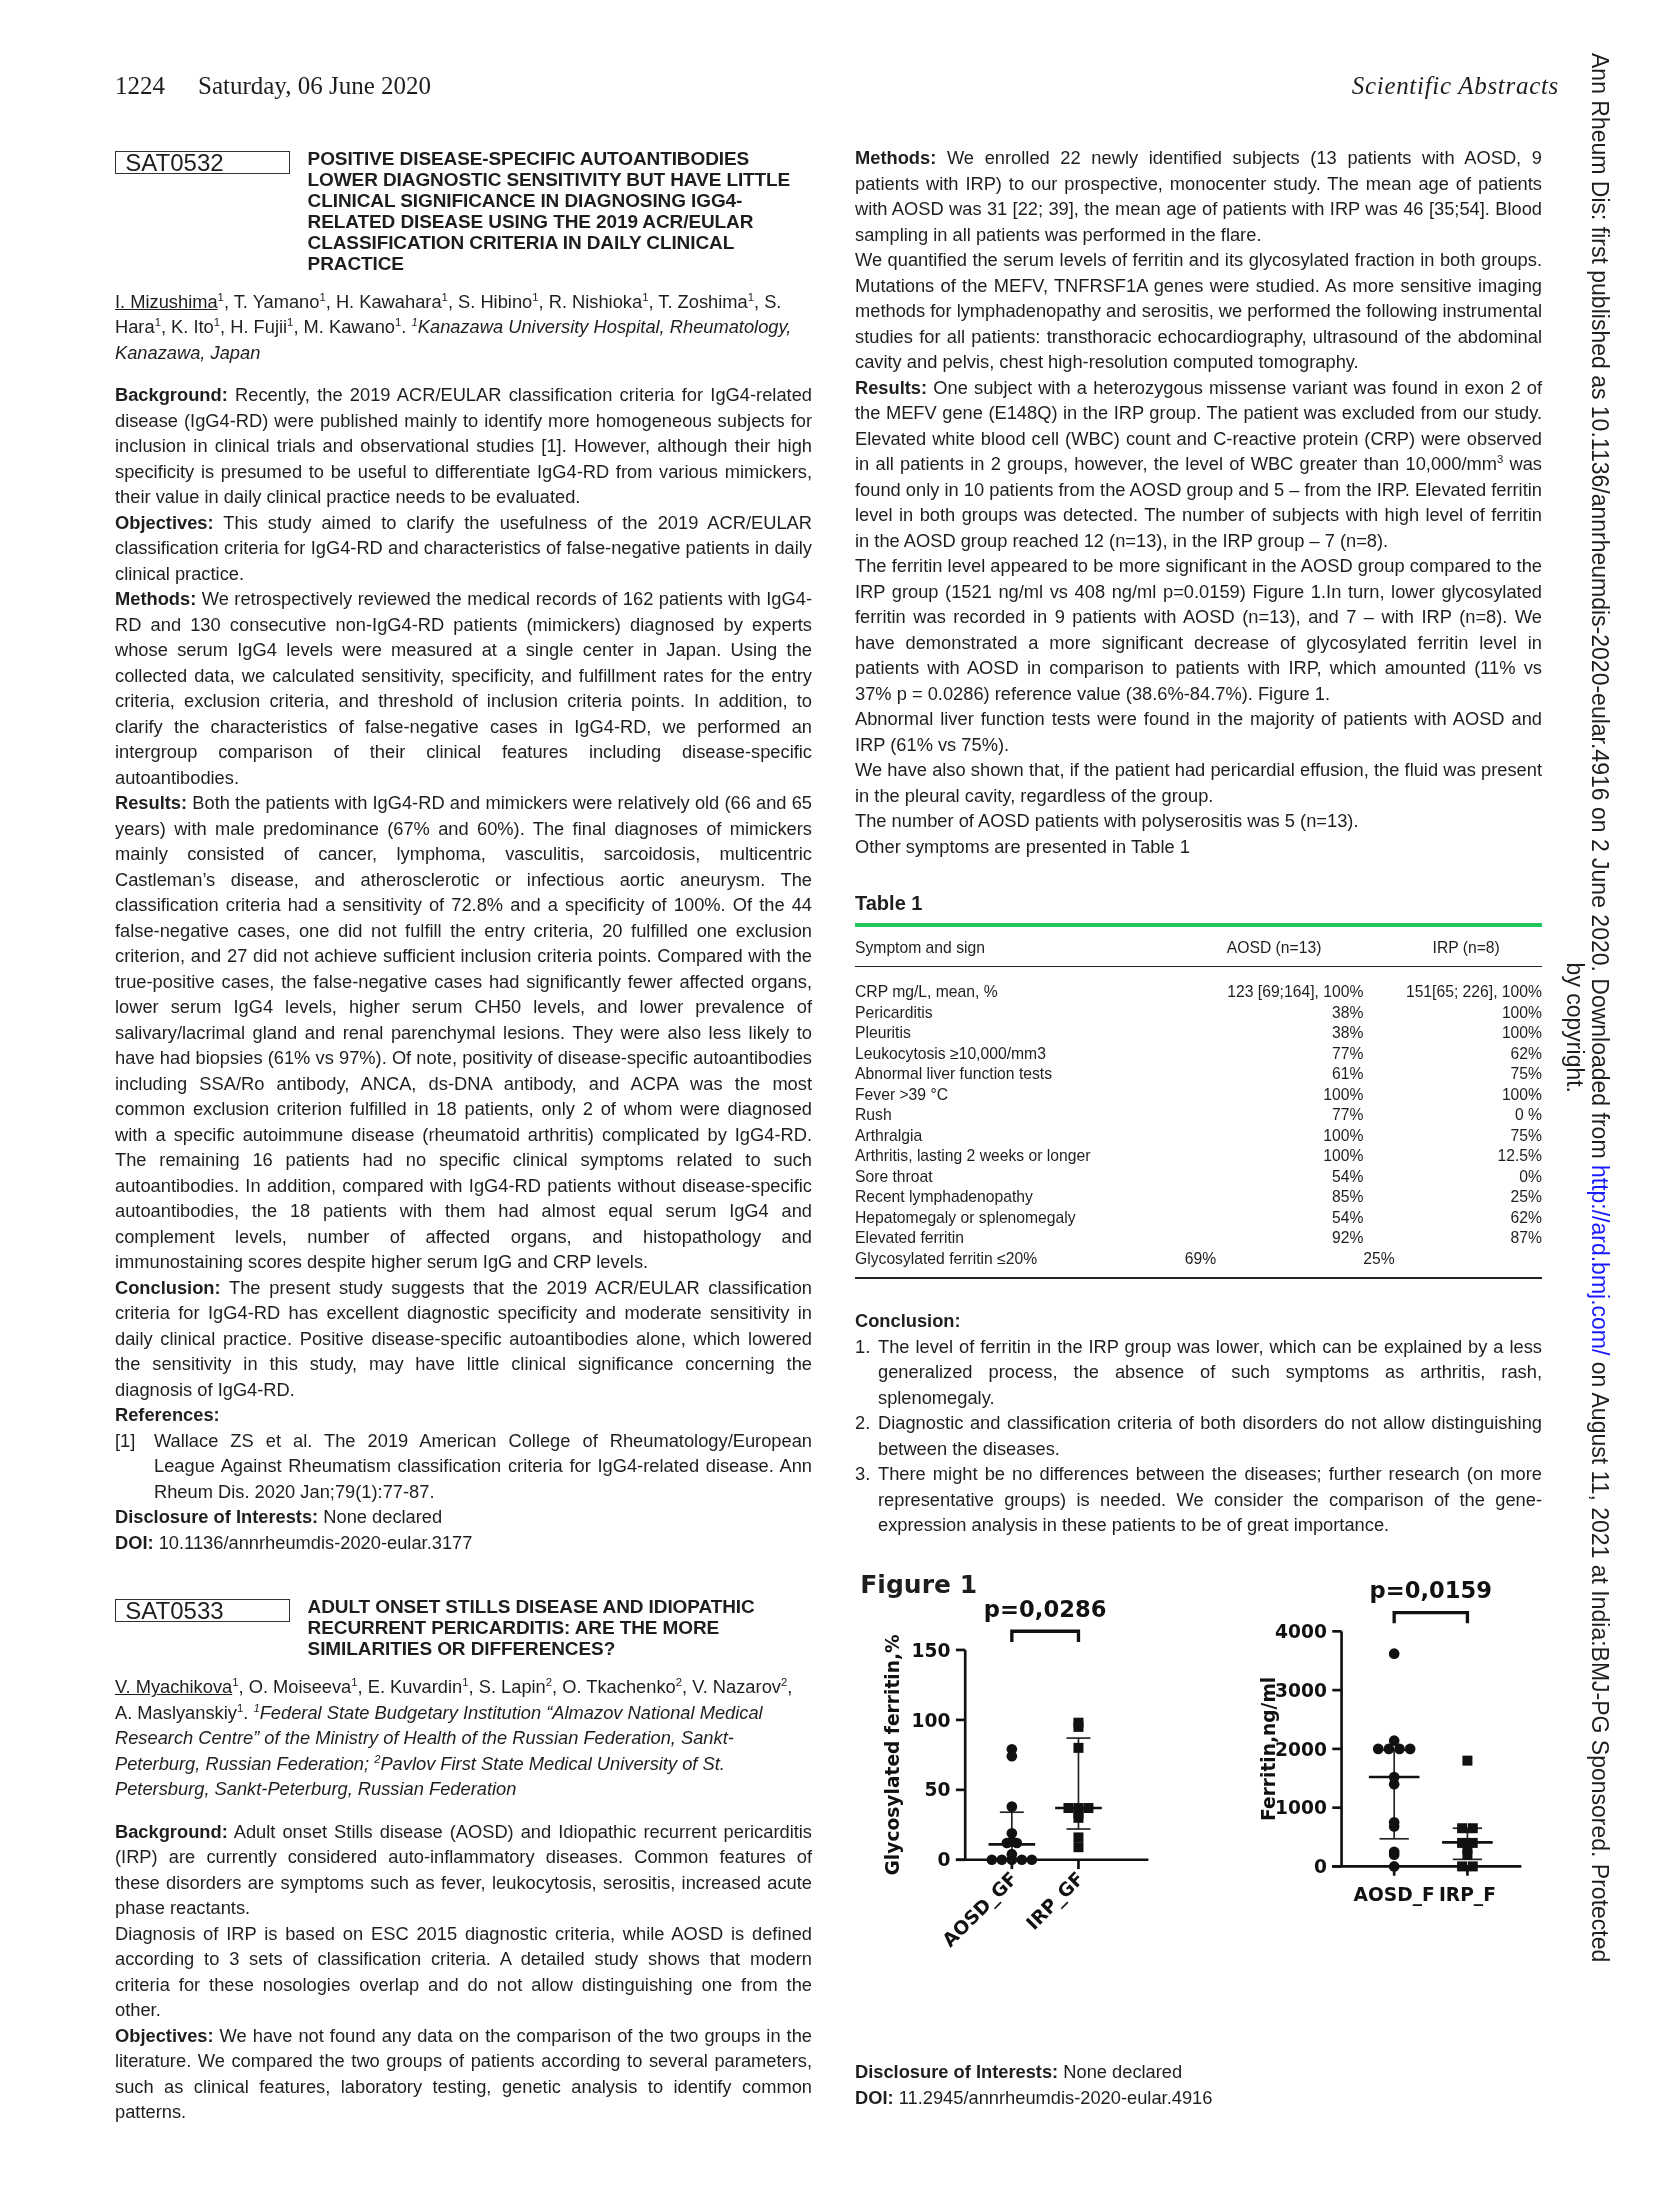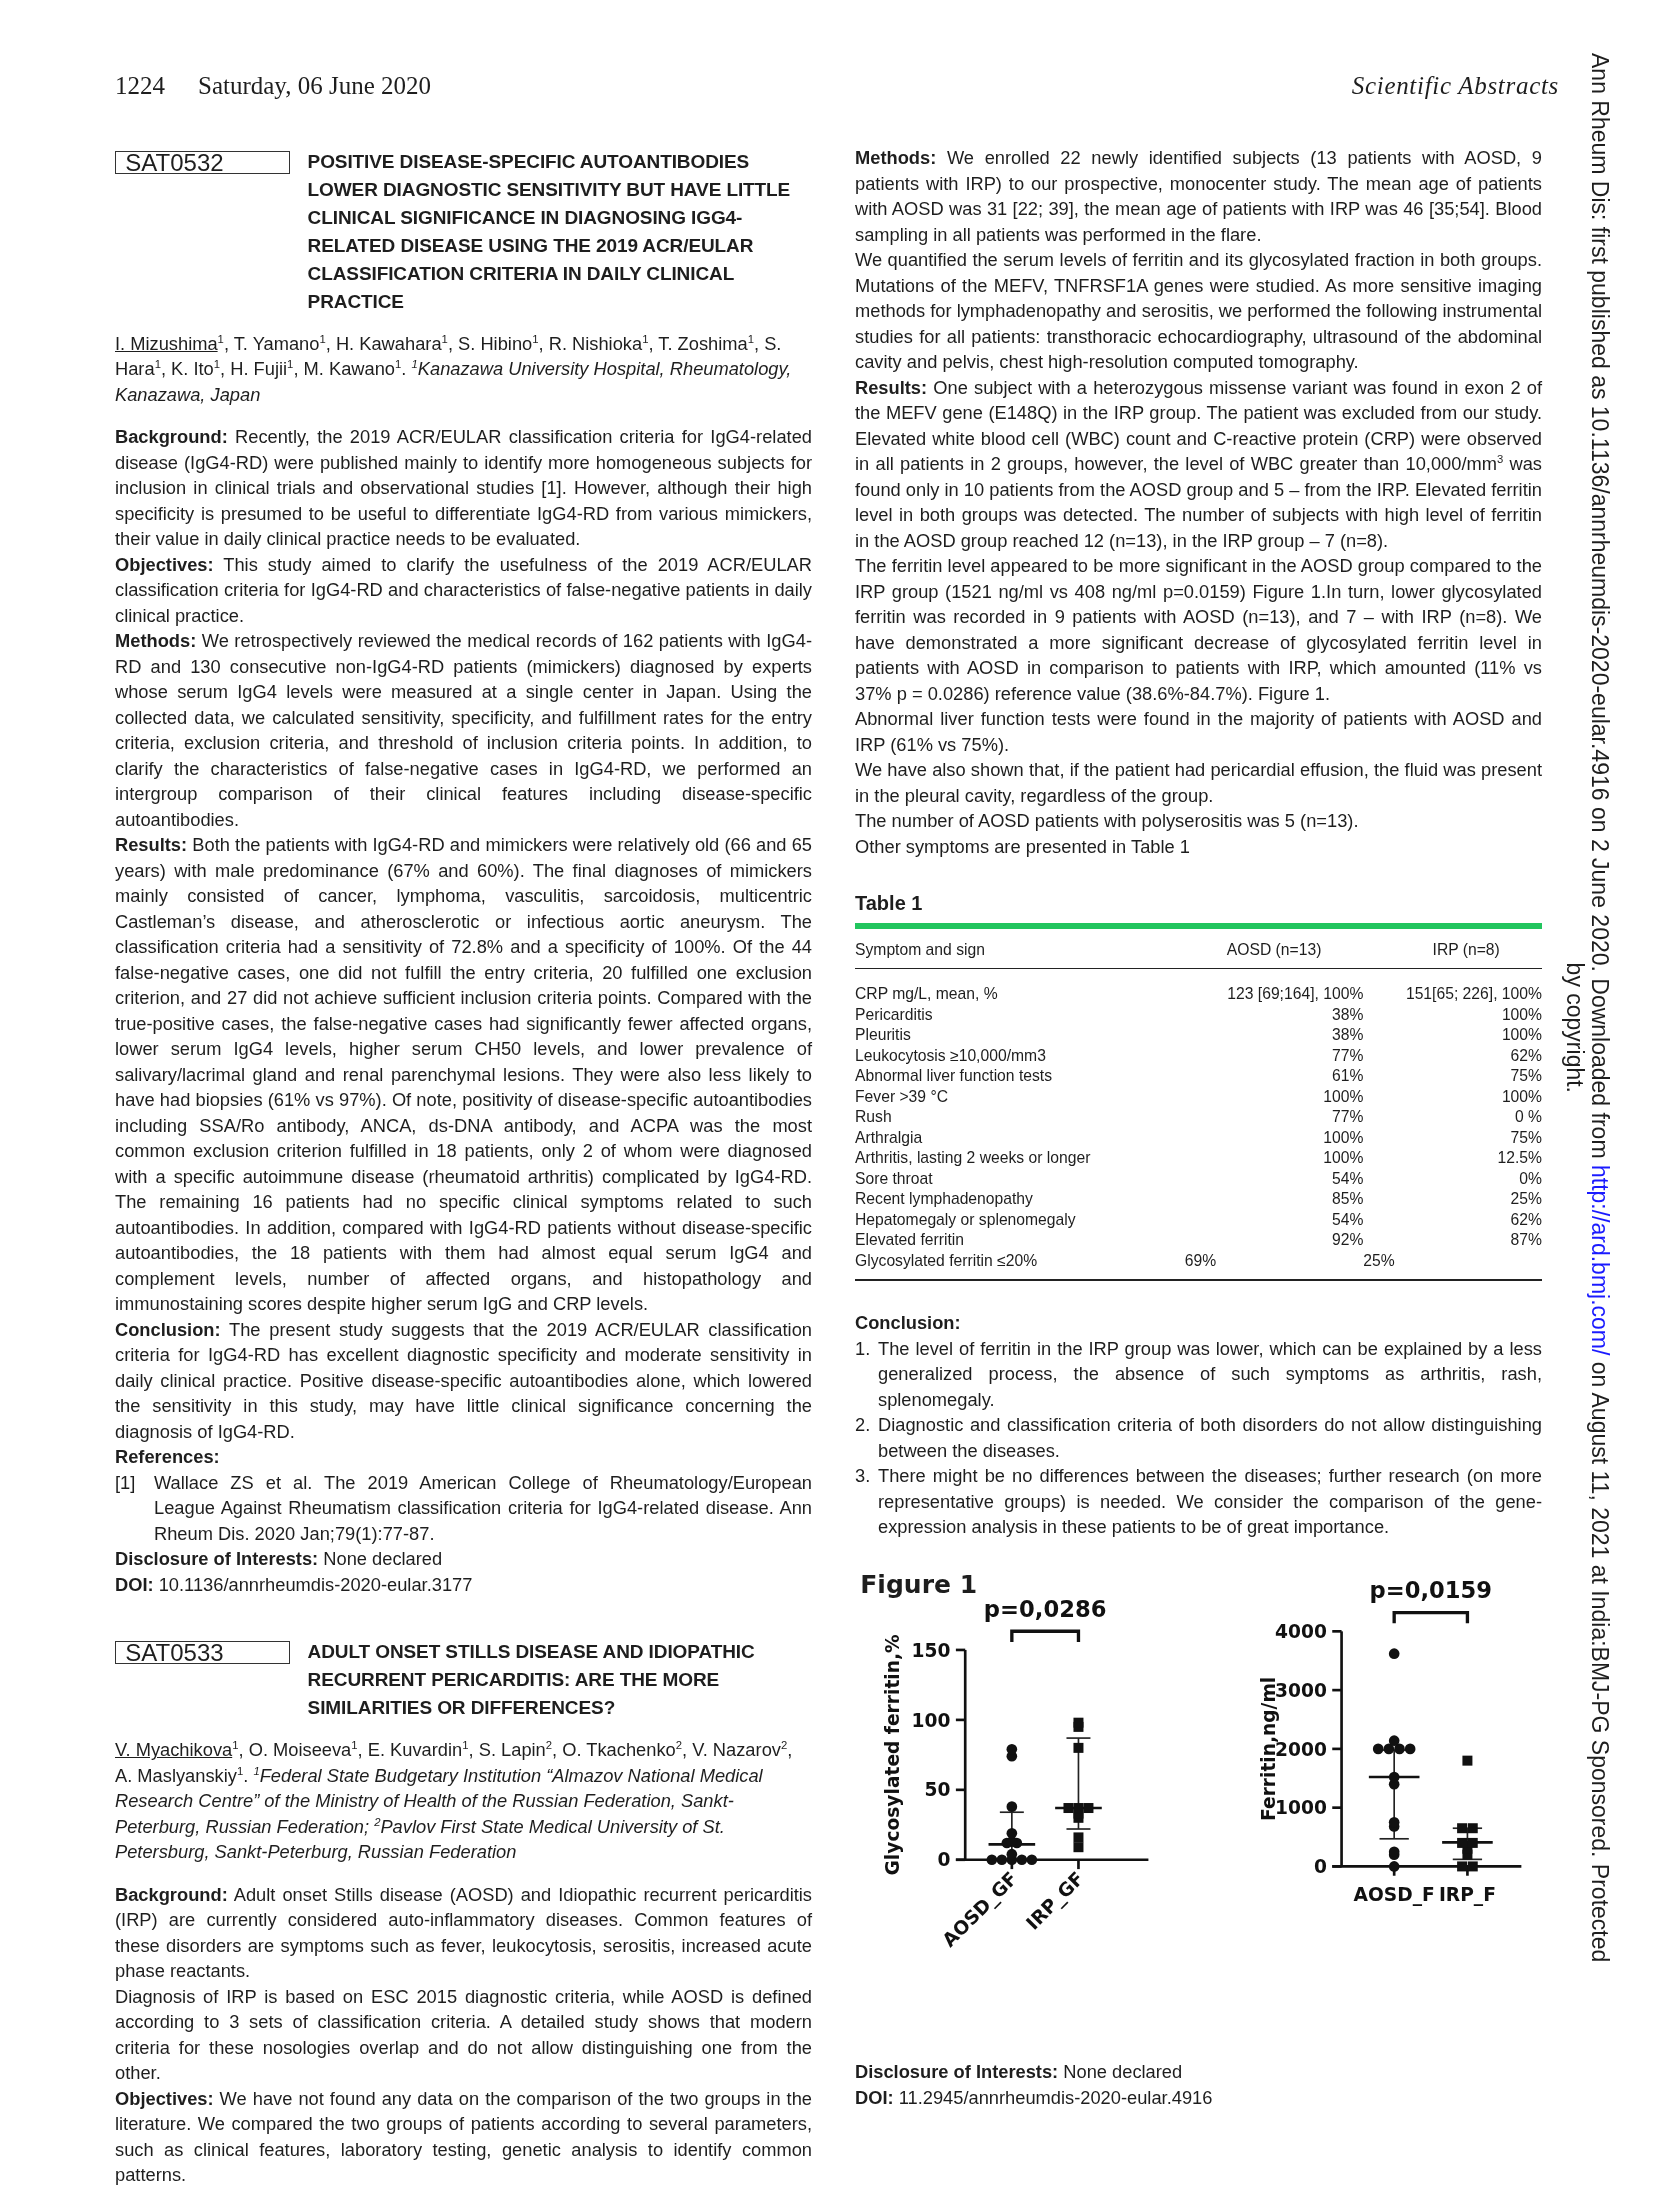--- a/index.html
+++ b/index.html
@@ -12,39 +12,39 @@
   .page-header .psection { position: absolute; right: 9px; top: 0; font-style: italic; letter-spacing: 0.7px; }
 
   .col { position: absolute; font-size: 18.3px; line-height: 25.5px; text-align: justify; }
   .col-left { left: 115px; top: 148px; width: 697px; }
   .col-right { left: 855px; top: 145px; width: 687px; }
   .shade { position: absolute; left: 287px; top: 148px; width: 527px; height: 2057px; background: #f7f7f7; z-index: -1; }
 
   .abs-head { display: flex; align-items: flex-start; margin-bottom: 14.7px; }
   .abs-id { border: 1.3px solid #333; width: 164px; height: 21.3px; font-size: 24px; line-height: 21.3px;
             padding-left: 9.3px; box-sizing: content-box; flex: none; margin-top: 2.7px; }
-  .abs-title { margin-left: 17.3px; font-weight: bold; font-size: 19px; line-height: 28px; text-align: left;
+  .abs-title { margin-left: 17.3px; font-weight: bold; font-size: 19px; line-height: 21px; text-align: left;
                letter-spacing: -0.1px; }
   .authors { text-align: left; margin-bottom: 17.3px; }
   .authors u { text-decoration: underline; }
   .authors i { font-style: italic; }
   sup { font-size: 11.3px; line-height: 0; }
   .p { margin: 0; }
   .p b { font-weight: bold; }
   .ref { display: flex; }
   .ref .rn { width: 39px; flex: none; }
 
   table.t1 { width: 100%; border-collapse: collapse; font-size: 15.7px; line-height: 20.5px; margin-top: 6.7px; }
   .t1-title { font-weight: bold; font-size: 20px; margin-top: 32px; }
   table.t1 th { font-weight: normal; text-align: left; padding: 10.7px 0 8px 0; }
   table.t1 th.c { text-align: center; }
   table.t1 td { padding: 0; }
   table.t1 td.num { text-align: right; }
   table.t1 tr.first td { padding-top: 14.7px; }
-  table.t1 .topline { border-top: 6px solid #22c55e; }
+  table.t1 .topline { border-top: 4px solid #22c55e; }
   table.t1 .midline { border-top: 1px solid #222; }
   table.t1 .botline td { border-bottom: 2px solid #222; padding-bottom: 8px; }
 
   .concl-list { margin: 0; padding: 0; list-style: none; }
   .concl-list li { display: flex; }
   .concl-list .n { width: 23px; flex: none; }
 
   .figure { position: absolute; left: 855px; top: 1570px; width: 707px; height: 453px; }
   .fig-title { position: absolute; left: 5.3px; top: 0; font-weight: bold; font-size: 25px;
                font-family: "DejaVu Sans", sans-serif; }

